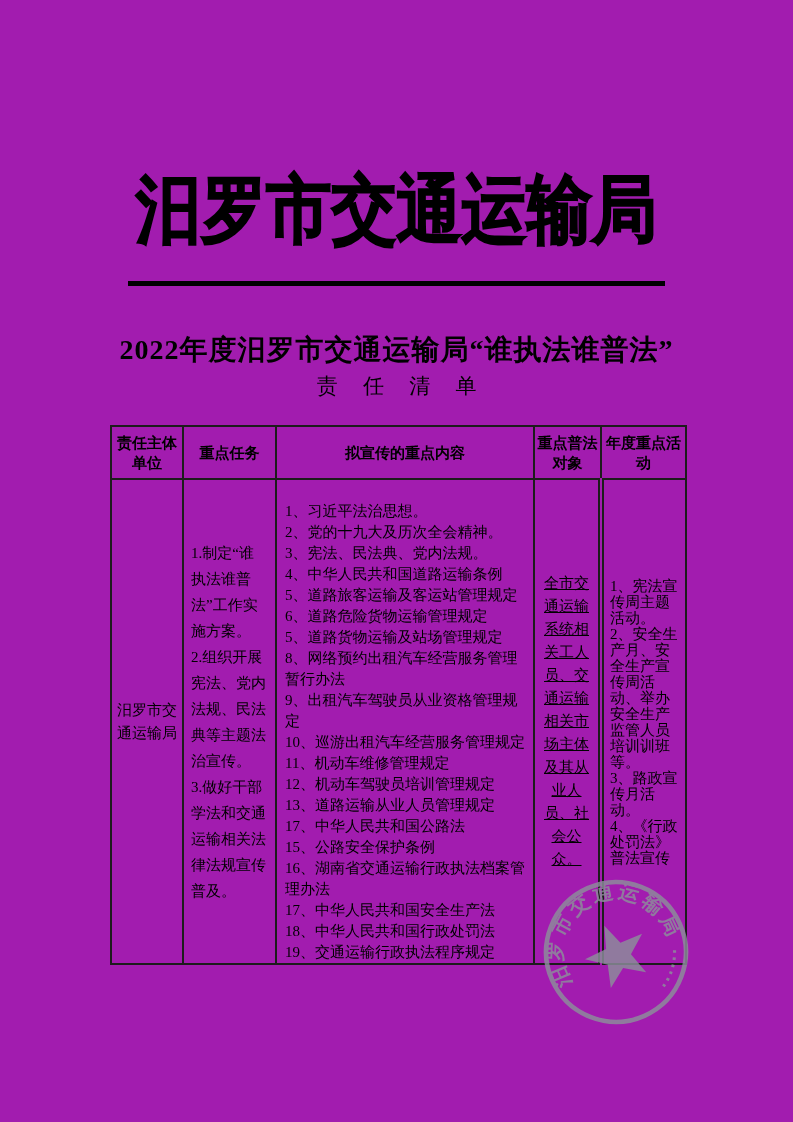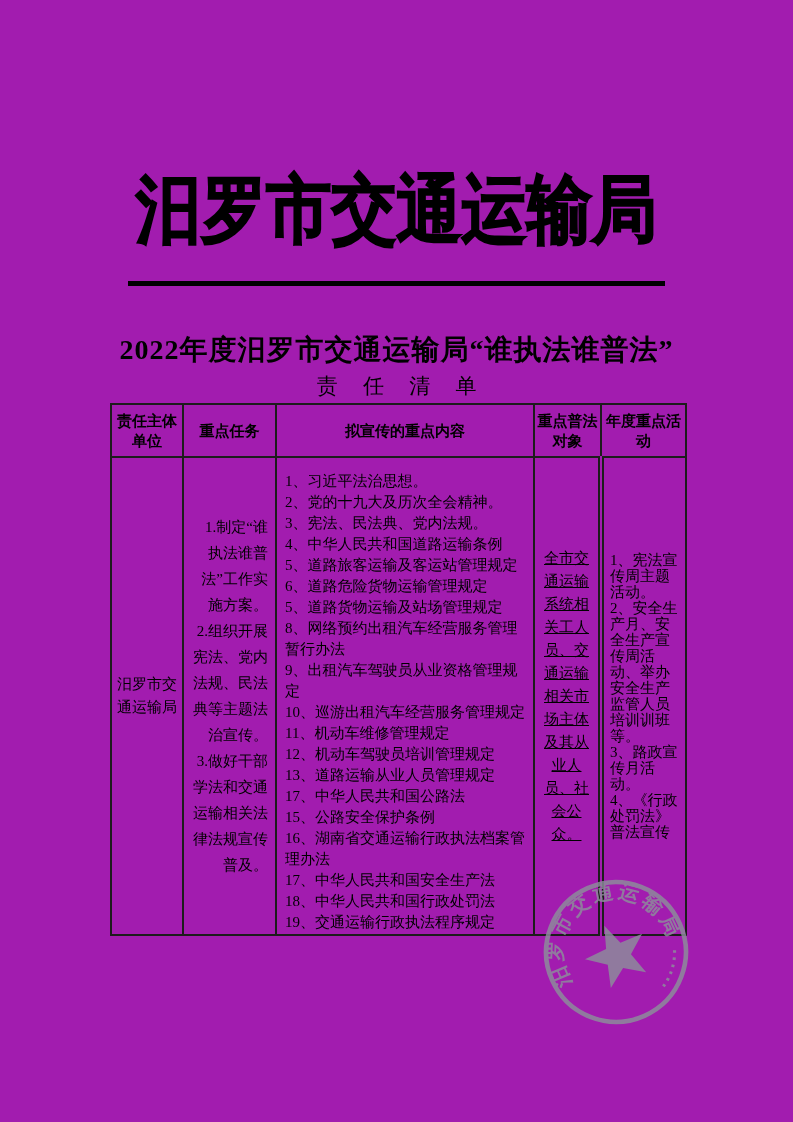--- a/index.html
+++ b/index.html
@@ -16,33 +16,33 @@
   .divider { position:absolute; top:281px; left:128px; width:537px; height:5px; background:#000; }
   .subtitle1 {
     position:absolute; top:331px; left:0; width:100%; text-align:center;
     font-size:28px; font-weight:bold; letter-spacing:1px; white-space:nowrap;
   }
   .subtitle2 {
     position:absolute; top:372px; left:0; width:100%; text-align:center;
     font-size:21px; font-weight:normal; letter-spacing:10px; text-indent:10px;
   }
   table.doc-table {
-    position:absolute; top:403px; left:110px; width:575px;
+    position:absolute; top:425px; left:110px; width:575px;
     border-collapse:collapse; table-layout:fixed; font-size:15px;
   }
   .doc-table th, .doc-table td { border:2px solid #1c1c1c; overflow:hidden; }
   .doc-table th {
     font-weight:bold; text-align:center; vertical-align:middle;
     line-height:20px; padding:2px; font-size:15px;
   }
   tr.header-row { height:53px; }
   tr.body-row { height:478px; }
   td.cell-unit { text-align:center; vertical-align:middle; line-height:23px; padding:0 4px; }
-  td.cell-tasks { vertical-align:middle; text-align:right; padding:14px 7px; line-height:26px; }
-  td.cell-contents { vertical-align:top; text-align:left; padding:13px 2px 0 8px; line-height:21px; }
+  td.cell-tasks { vertical-align:middle; text-align:left; padding:14px 7px; line-height:26px; }
+  td.cell-contents { vertical-align:top; text-align:left; padding:21px 2px 0 8px; line-height:21px; }
   td.cell-audience { text-align:center; vertical-align:middle; line-height:23px; padding:16px 4px;text-decoration:underline; }
   td.cell-activities {
     vertical-align:middle; text-align:left; padding:0 3px 0 6px; line-height:16px;
     border-left:6px double #1c1c1c;
   }
   .doc-table p { margin:0; }
   .seal { position:absolute; left:540px; top:876px; width:152px; height:152px; opacity:0.82; }
   .seal-stroke { stroke:var(--seal-color,#8d8f9b); fill:none; }
   .seal-fill { fill:var(--seal-color,#8d8f9b); }
   .seal text {

